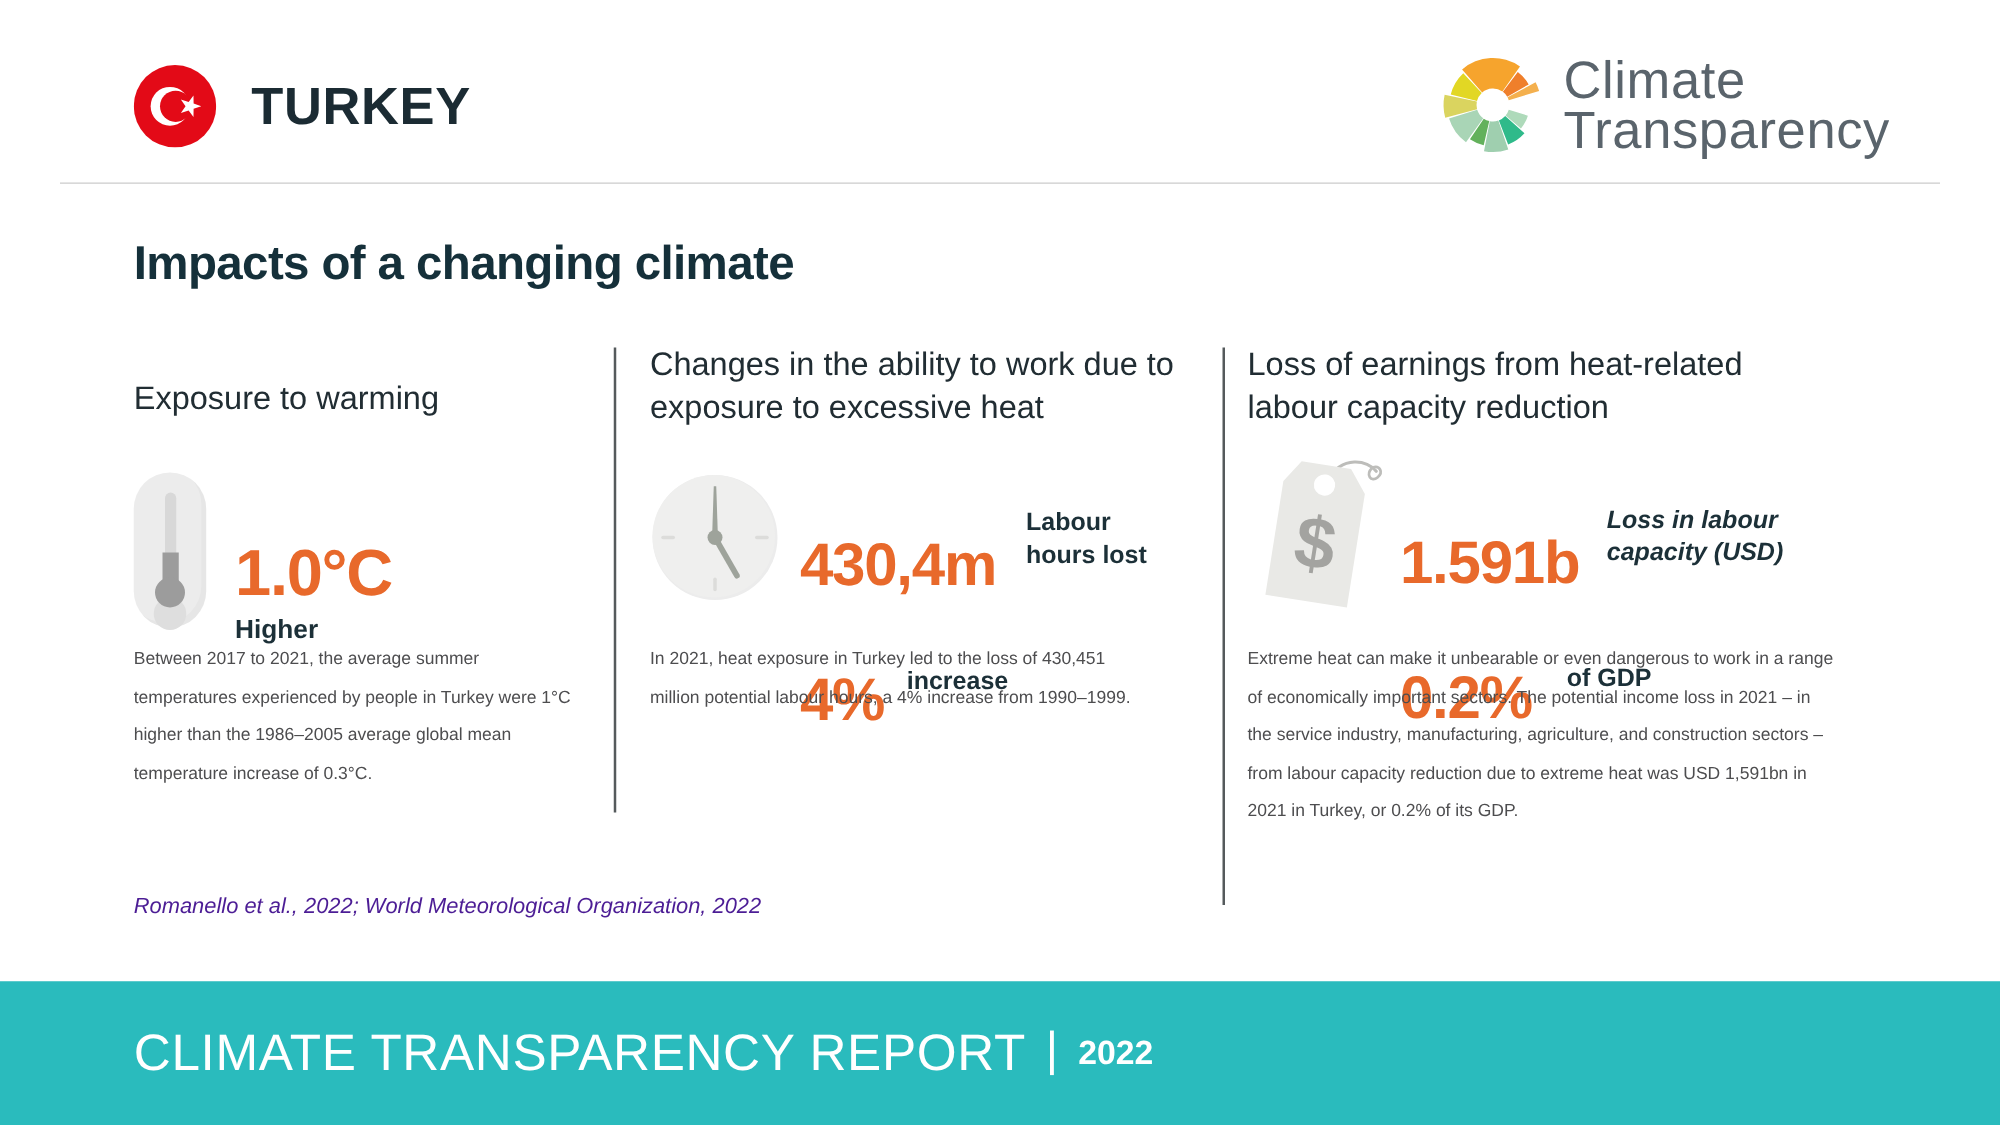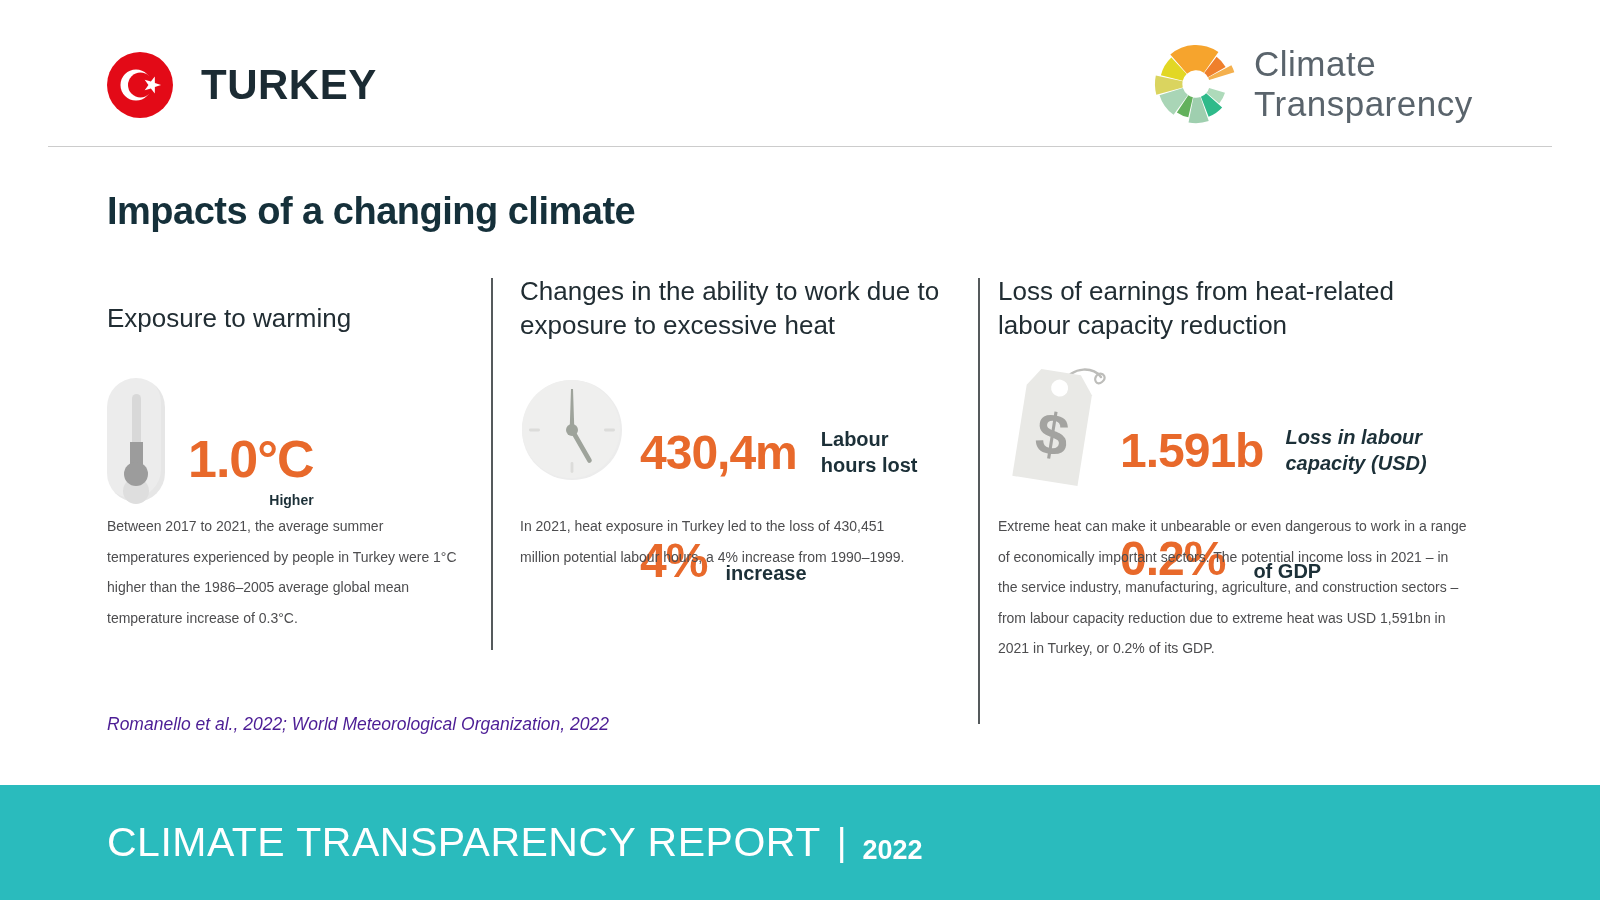--- a/index.html
+++ b/index.html
@@ -9,64 +9,64 @@
     position:relative; width:1600px; height:900px; background:#ffffff; overflow:hidden;
   }
   
   .flag { position:absolute; left:107px; top:52px; width:66px; height:66px; }
   .country-title {
     position:absolute; left:201px; top:61px; font-size:42px; font-weight:700;
     letter-spacing:0.5px; color:#1b2b33;
   }
   .brand { position:absolute; left:1152px; top:40px; width:360px; display:flex; align-items:center; }
   .brand svg { width:88px; height:88px; }
-  .brand-text { margin-left:14px; font-size:35px; line-height:40px; color:#5a646c; letter-spacing:0.5px; }
+  .brand-text { margin-left:14px; font-size:42px; line-height:40px; color:#5a646c; letter-spacing:0.5px; }
   .header-rule { position:absolute; left:48px; right:48px; top:146px; height:1px; background:#cccccc; }
 
   
   .page-title {
     position:absolute; left:107px; top:190px; font-size:38px; font-weight:700;
     letter-spacing:-0.5px; color:#15303a;
   }
 
   
   .col-heading { position:absolute; font-size:26px; line-height:34px; color:#212d33; font-weight:400; }
   .v-divider { position:absolute; width:1.5px; background:#555a5c; }
 
   .body-text { position:absolute; font-size:14px; line-height:30.5px; color:#4d4d4f; }
 
   
   .stat-num { color:#e8692b; font-weight:700; letter-spacing:-1px;margin-top:48px; }
   .stat-label { color:#1c3038; font-weight:700; }
 
   .col1-stats { position:absolute; left:188px; top:384px; }
   .col1-stats .stat-num { font-size:52px; line-height:54px; }
-  .col1-stats .stat-label { font-size:14px; margin-top:6px;text-align:right; }
+  .col1-stats .stat-label { font-size:21px; margin-top:6px; }
 
   .stat-rows { position:absolute; display:flex; flex-direction:column; }
-  .stat-row { display:flex; align-items:flex-end; }
+  .stat-row { display:flex; align-items:center; }
   .stat-row .stat-num { font-size:48px; line-height:50px; }
   .stat-row .lbl { font-size:20px; line-height:26px; padding-top:3px; }
 
   
   .thermo { position:absolute; left:107px; top:378px; width:58px; height:124px;
     background:#ececec; border-radius:29px; box-shadow: inset -4px -4px 0 rgba(0,0,0,0.025); }
   .thermo .tube-top { position:absolute; left:24.5px; top:16px; width:9px; height:52px; background:#d8d8d8; border-radius:5px; }
   .thermo .tube-bot { position:absolute; left:22.5px; top:64px; width:13px; height:28px; background:#9c9c9c; }
   .thermo .bulb-lite { position:absolute; left:16px; top:100px; width:26px; height:26px; border-radius:50%; background:#dedede; }
   .thermo .bulb { position:absolute; left:17px; top:84px; width:24px; height:24px; border-radius:50%; background:#9c9c9c; }
 
   .clock { position:absolute; left:520px; top:378px; }
   .tag-icon { position:absolute; left:998px; top:360px; }
 
   
   .source { position:absolute; left:107px; top:714px; font-size:17.5px; font-style:italic; color:#4c1d95; }
   .footer { position:absolute; left:0; top:785px; width:1600px; height:115px; background:#2abbbd;
     display:flex; align-items:center; }
-  .footer-inner { margin-left:107px; display:flex; align-items:flex-end; color:#ffffff; }
+  .footer-inner { margin-left:107px; display:flex; align-items:center; color:#ffffff; }
   .footer-title { font-size:41px; font-weight:400; letter-spacing:0.5px; }
   .footer-sep { font-size:38px; font-weight:300; margin:0 16px; transform:translateY(-2px); }
   .footer-year { font-size:27px; font-weight:700; }
 </style>
 </head>
 <body>
 
 <div class="page">
 
   <svg class="flag" viewBox="0 0 66 66">

